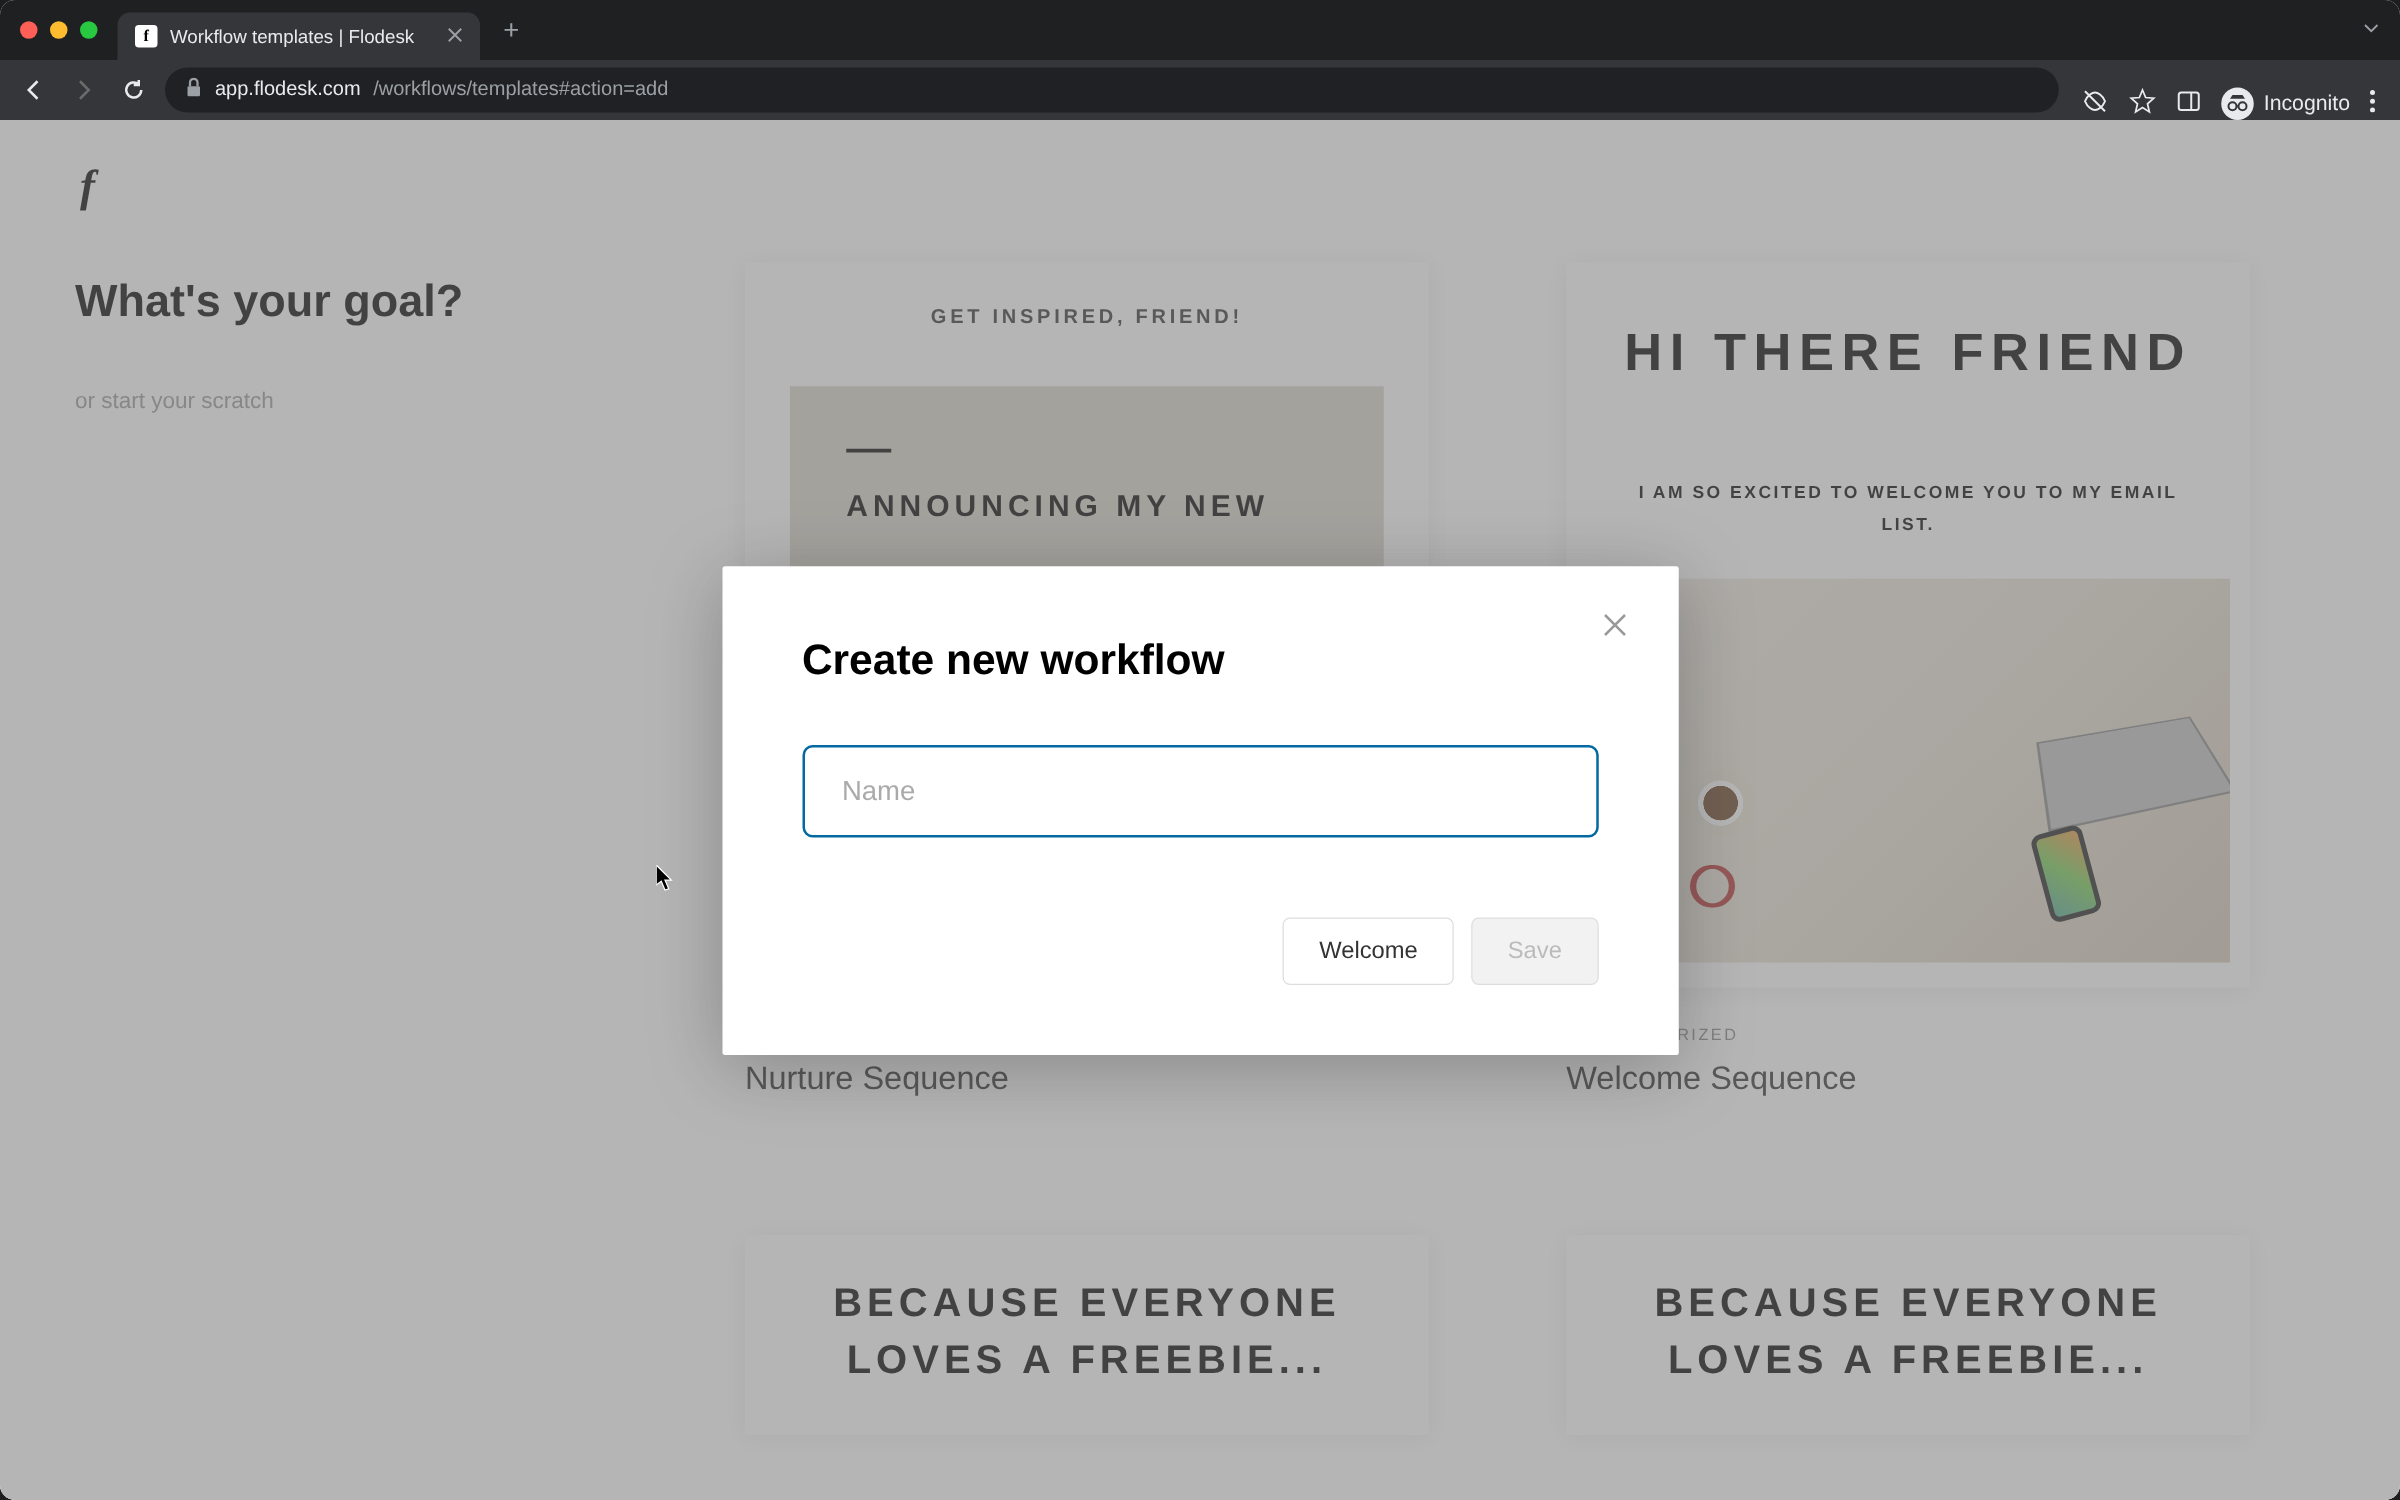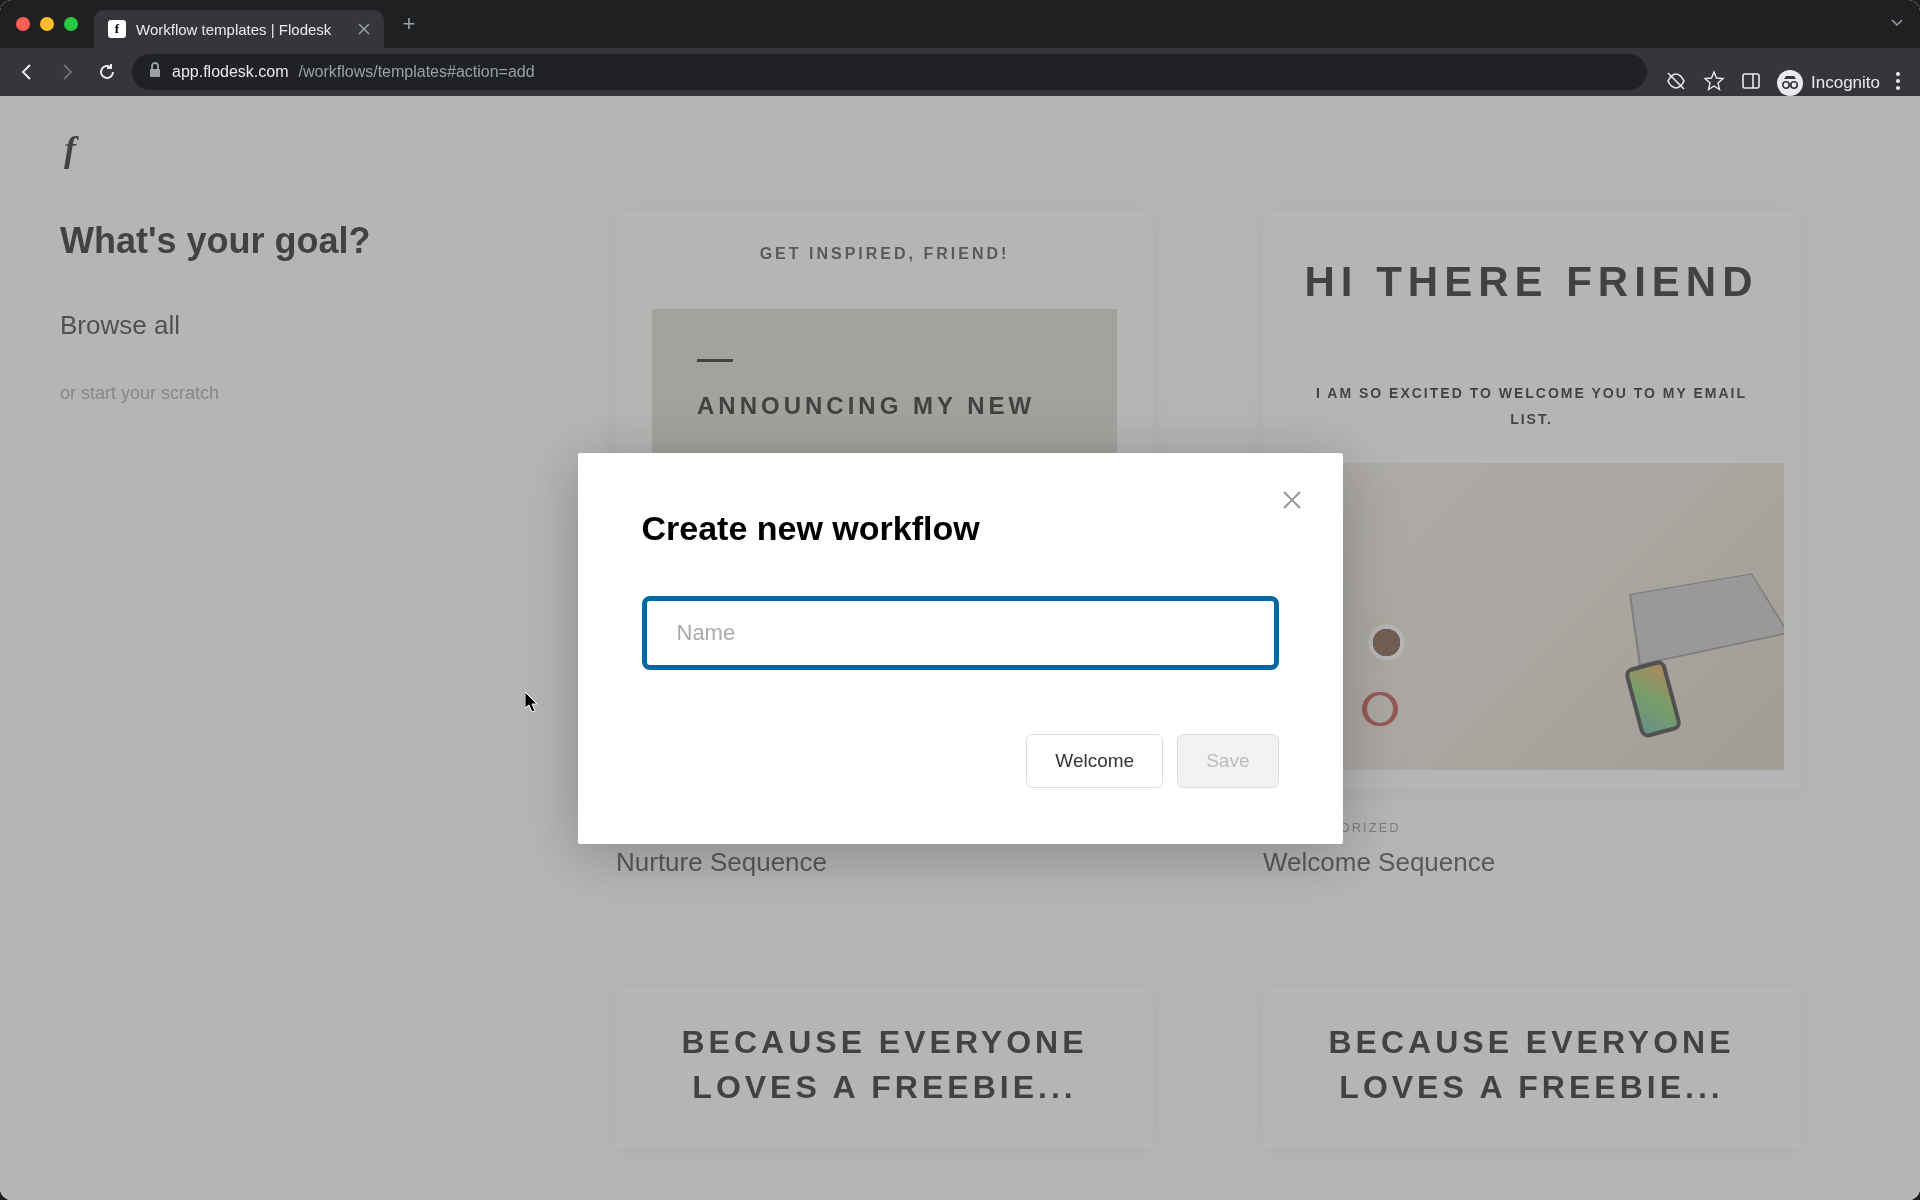--- a/index.html
+++ b/index.html
@@ -155,21 +155,21 @@
     .logo {
       font-family: Georgia, serif;
       font-size: 36px;
       font-weight: 900;
       font-style: italic;
       margin-left: 4px;
       margin-bottom: 40px;
     }
     .main-layout {
       display: flex;
-      gap: 56px;
+      gap: 36px;
     }
     .sidebar {
       width: 500px;
       padding-top: 10px;
     }
     .goal-heading {
       font-size: 36px;
       font-weight: 700;
       color: #000;
       margin-bottom: 48px;
@@ -351,21 +351,21 @@
     }
     .modal-title {
       font-size: 34px;
       font-weight: 700;
       color: #000;
       margin-bottom: 48px;
     }
     .modal-input {
       width: 100%;
       height: 74px;
-      border: 5px solid #0369a1;
+      border: 2px solid #0369a1;
       border-radius: 8px;
       padding: 0 30px;
       font-size: 22px;
       color: #c2410c;
       outline: none;
       margin-bottom: 64px;
     }
     .modal-input::placeholder { color: #aaa; }
     .modal-actions {
       display: flex;
@@ -486,21 +486,20 @@
       </span>
     </div>
   </div>
 
   <div class="content-area">
     <div class="page">
       <div class="logo">f</div>
       <div class="main-layout">
         <div class="sidebar">
           <h1 class="goal-heading">What's your goal?</h1>
-          <div class="browse-all">Browse all</div>
           <div class="start-scratch">or start your scratch</div>
         </div>
         <div class="templates">
           <div class="template-card">
             <div class="template-preview">
               <div class="tpl1-header">GET INSPIRED, FRIEND!</div>
               <div class="tpl1-inner">
                 <div class="tpl1-line"></div>
                 <div class="tpl1-announce">ANNOUNCING MY NEW</div>
               </div>

